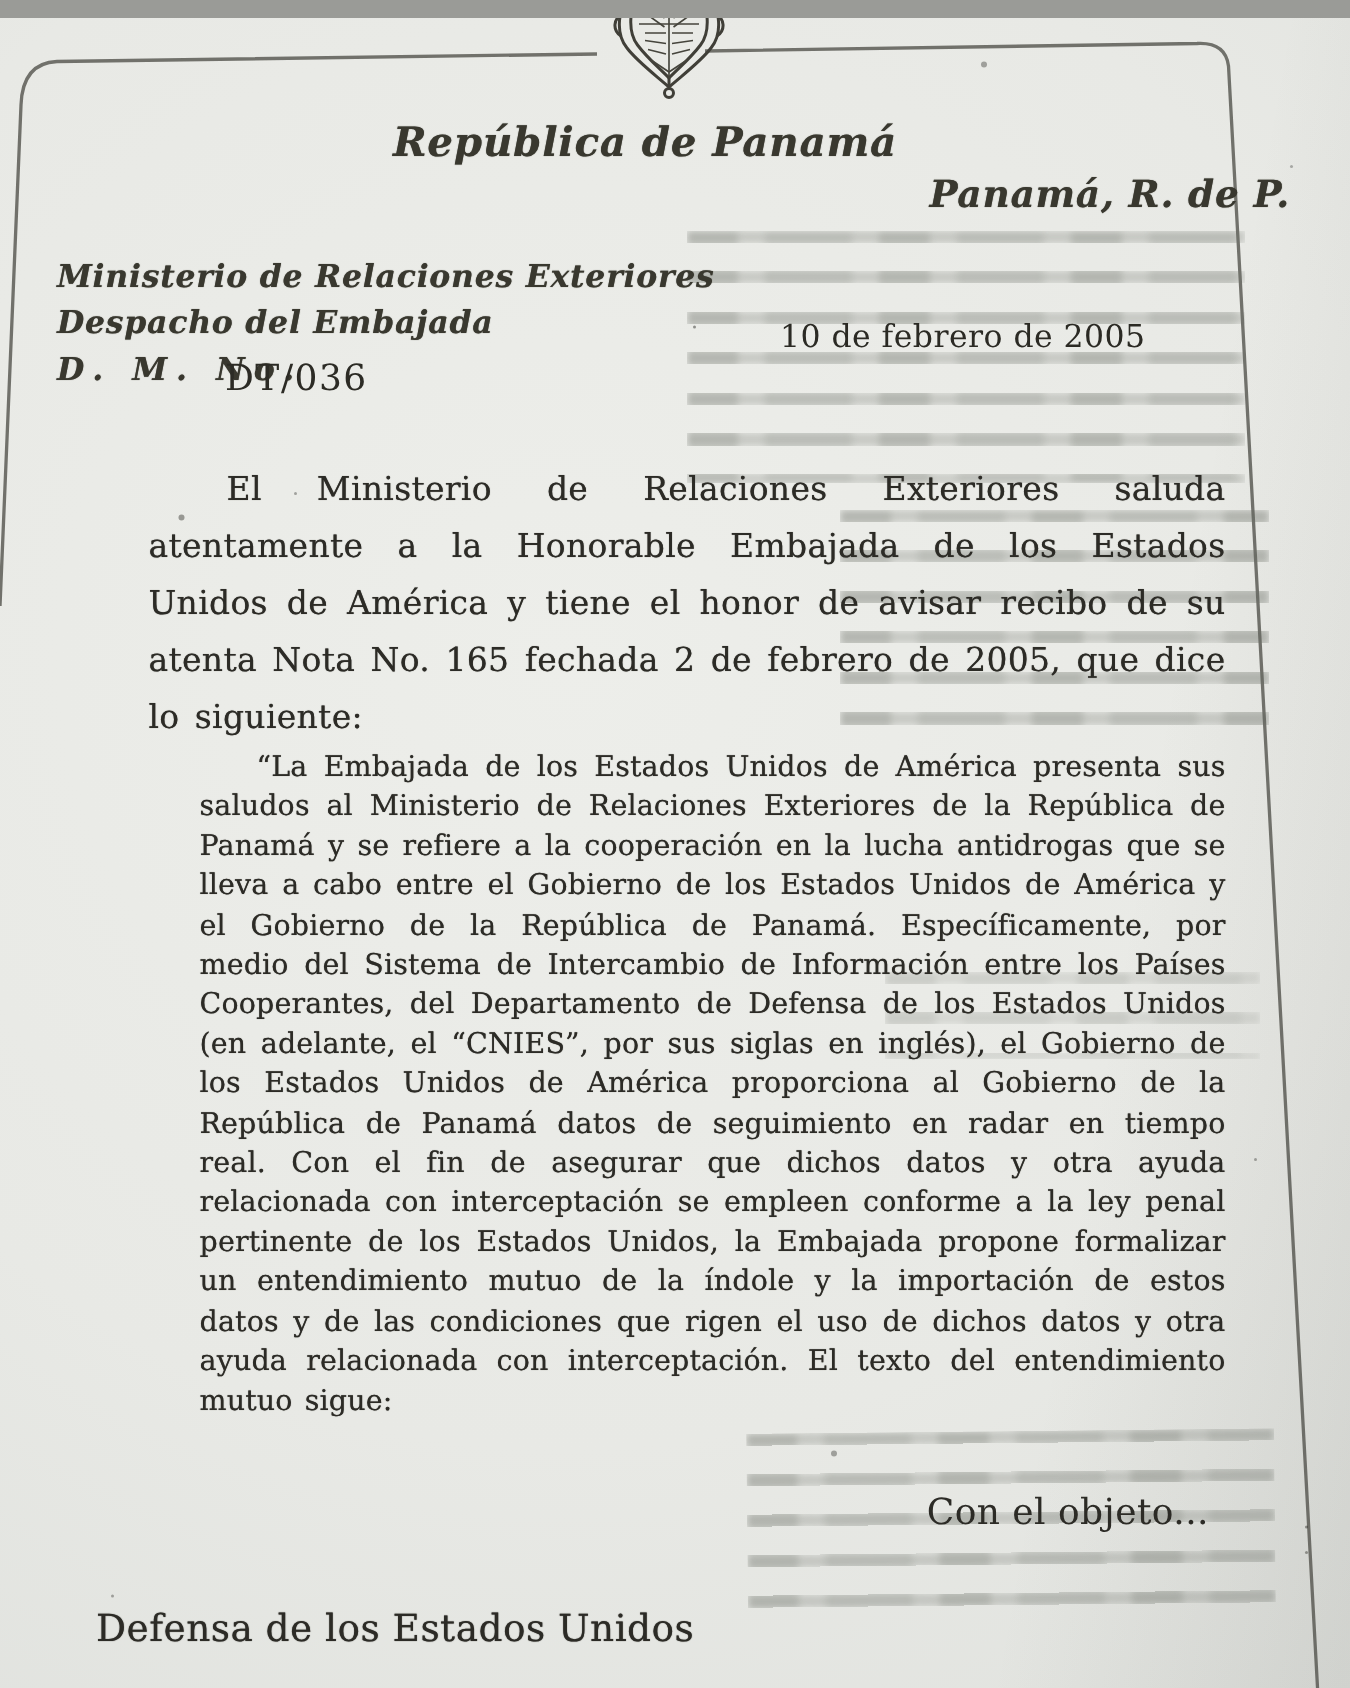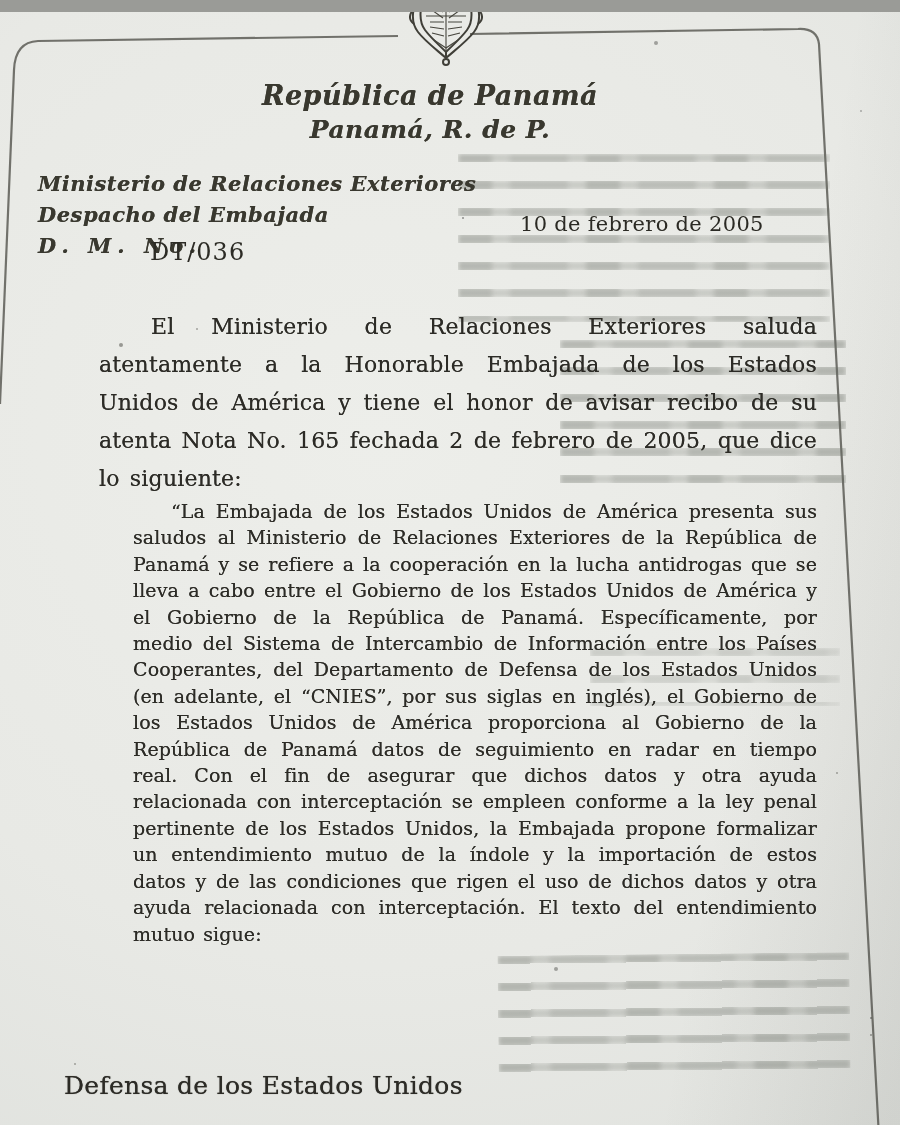--- a/index.html
+++ b/index.html
@@ -17,21 +17,21 @@
   .abs{position:absolute;}
   
   .script{
     font-family:"DejaVu Serif","Liberation Serif",serif;
     font-style:italic;font-weight:bold;
     color:#39382f;
     letter-spacing:.5px;
     text-shadow:0 0 .6px rgba(57,56,47,.85);
   }
   #country-line{left:0;top:68px;width:860px;text-align:center;font-size:27px;}
-  #place-line{left:0;top:103px;width:860px;text-align:center;font-size:25px;}
+  #place-line{left:0;top:103px;width:860px;text-align:right;font-size:25px;}
   #ministry-block{left:38px;top:156px;font-size:21px;line-height:31px;}
   #ref-number{left:150px;top:226px;font-size:24px;letter-spacing:1px;color:#2c2b25;}
   #date-line{left:520px;top:200px;font-size:21px;letter-spacing:.3px;color:#2b2a24;}
   
   .bodytext{
     text-align:justify;
     text-shadow:0 0 .5px rgba(44,43,38,.8);
   }
   #para1{
     left:99px;top:296px;width:718px;
@@ -126,18 +126,19 @@
   </div>
 
   <div class="abs" id="ref-number">DT/036</div>
 
   <div class="abs" id="date-line">10 de febrero de 2005</div>
 
   <div class="abs bodytext" id="para1">El Ministerio de Relaciones Exteriores saluda atentamente a la Honorable Embajada de los Estados Unidos de América y tiene el honor de avisar recibo de su atenta Nota No. 165 fechada 2 de febrero de 2005, que dice lo siguiente:</div>
 
   <div class="abs bodytext" id="quoted-note">“La Embajada de los Estados Unidos de América presenta sus saludos al Ministerio de Relaciones Exteriores de la República de Panamá y se refiere a la cooperación en la lucha antidrogas que se lleva a cabo entre el Gobierno de los Estados Unidos de América y el Gobierno de la República de Panamá.  Específicamente, por medio del Sistema de Intercambio de Información entre los Países Cooperantes, del Departamento de Defensa de los Estados Unidos (en adelante, el “CNIES”, por sus siglas en inglés), el Gobierno de los Estados Unidos de América proporciona al Gobierno de la República de Panamá datos de seguimiento en radar en tiempo real.  Con el fin de asegurar que dichos datos y otra ayuda relacionada con interceptación se empleen conforme a la ley penal pertinente de los Estados Unidos, la Embajada propone formalizar un entendimiento mutuo de la índole y la importación de estos datos y de las condiciones que rigen el uso de dichos datos y otra ayuda relacionada con interceptación.  El texto del entendimiento mutuo sigue:</div>
 
+  <div class="abs" id="continuation">Con el objeto...</div>
 
   <div class="abs" id="addressee">
     <div>Defensa de los Estados Unidos</div>
   </div>
 
 </div>
 
 </body></html>

